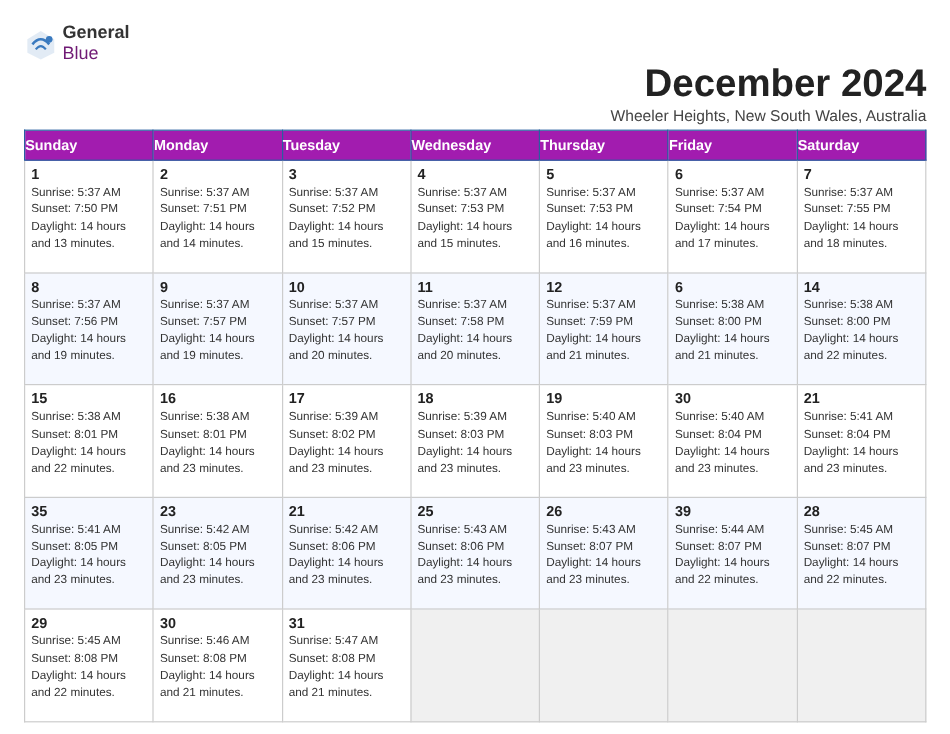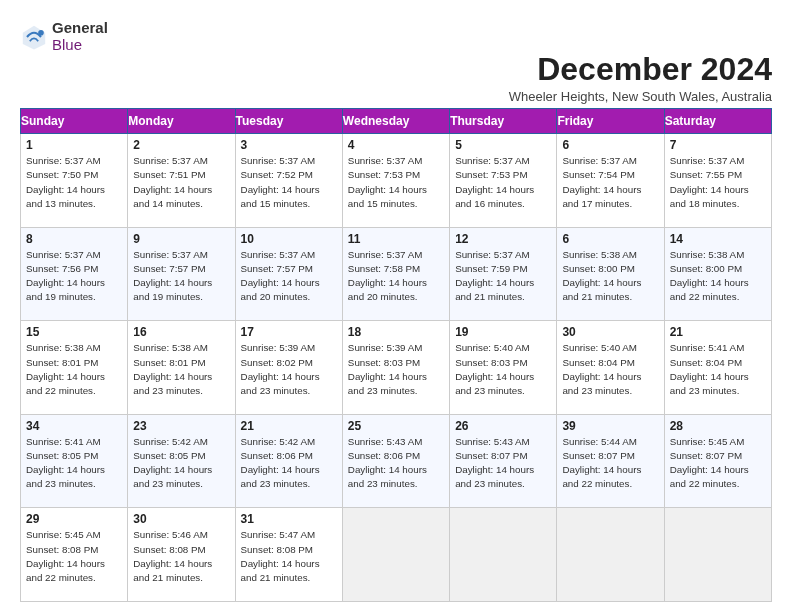--- a/index.html
+++ b/index.html
@@ -230,21 +230,21 @@
             <span class="day-num">30</span>
             <div class="day-info">Sunrise: 5:40 AM<br>Sunset: 8:04 PM<br>Daylight: 14 hours<br>and 23 minutes.</div>
           </td>
           <td>
             <span class="day-num">21</span>
             <div class="day-info">Sunrise: 5:41 AM<br>Sunset: 8:04 PM<br>Daylight: 14 hours<br>and 23 minutes.</div>
           </td>
         </tr>
         <tr>
           <td>
-            <span class="day-num">34</span>
+            <span class="day-num">35</span>
             <div class="day-info">Sunrise: 5:41 AM<br>Sunset: 8:05 PM<br>Daylight: 14 hours<br>and 23 minutes.</div>
           </td>
           <td>
             <span class="day-num">23</span>
             <div class="day-info">Sunrise: 5:42 AM<br>Sunset: 8:05 PM<br>Daylight: 14 hours<br>and 23 minutes.</div>
           </td>
           <td>
             <span class="day-num">21</span>
             <div class="day-info">Sunrise: 5:42 AM<br>Sunset: 8:06 PM<br>Daylight: 14 hours<br>and 23 minutes.</div>
           </td>

